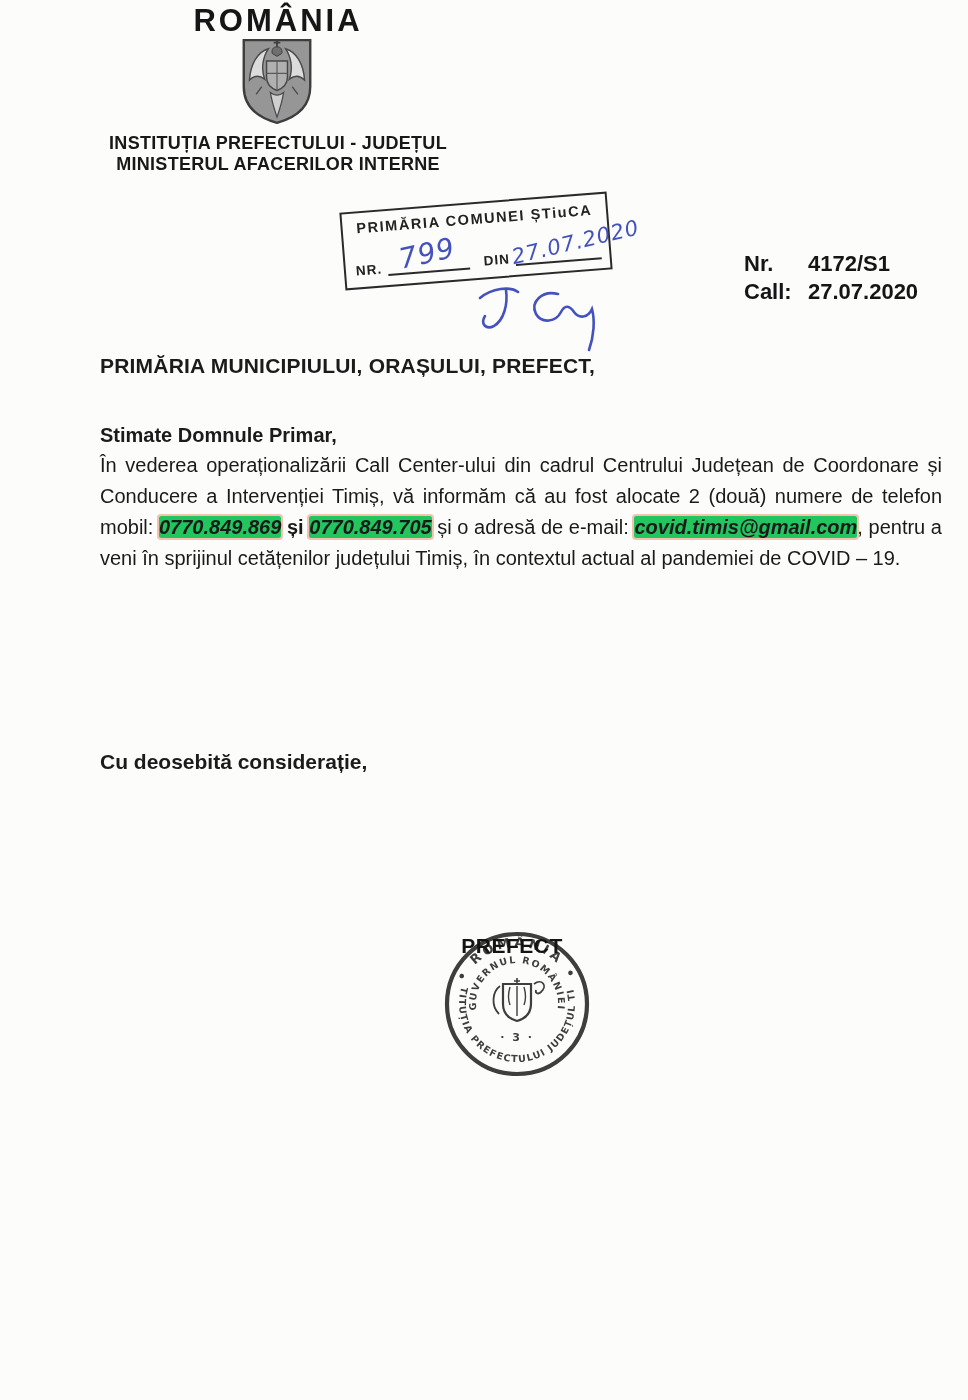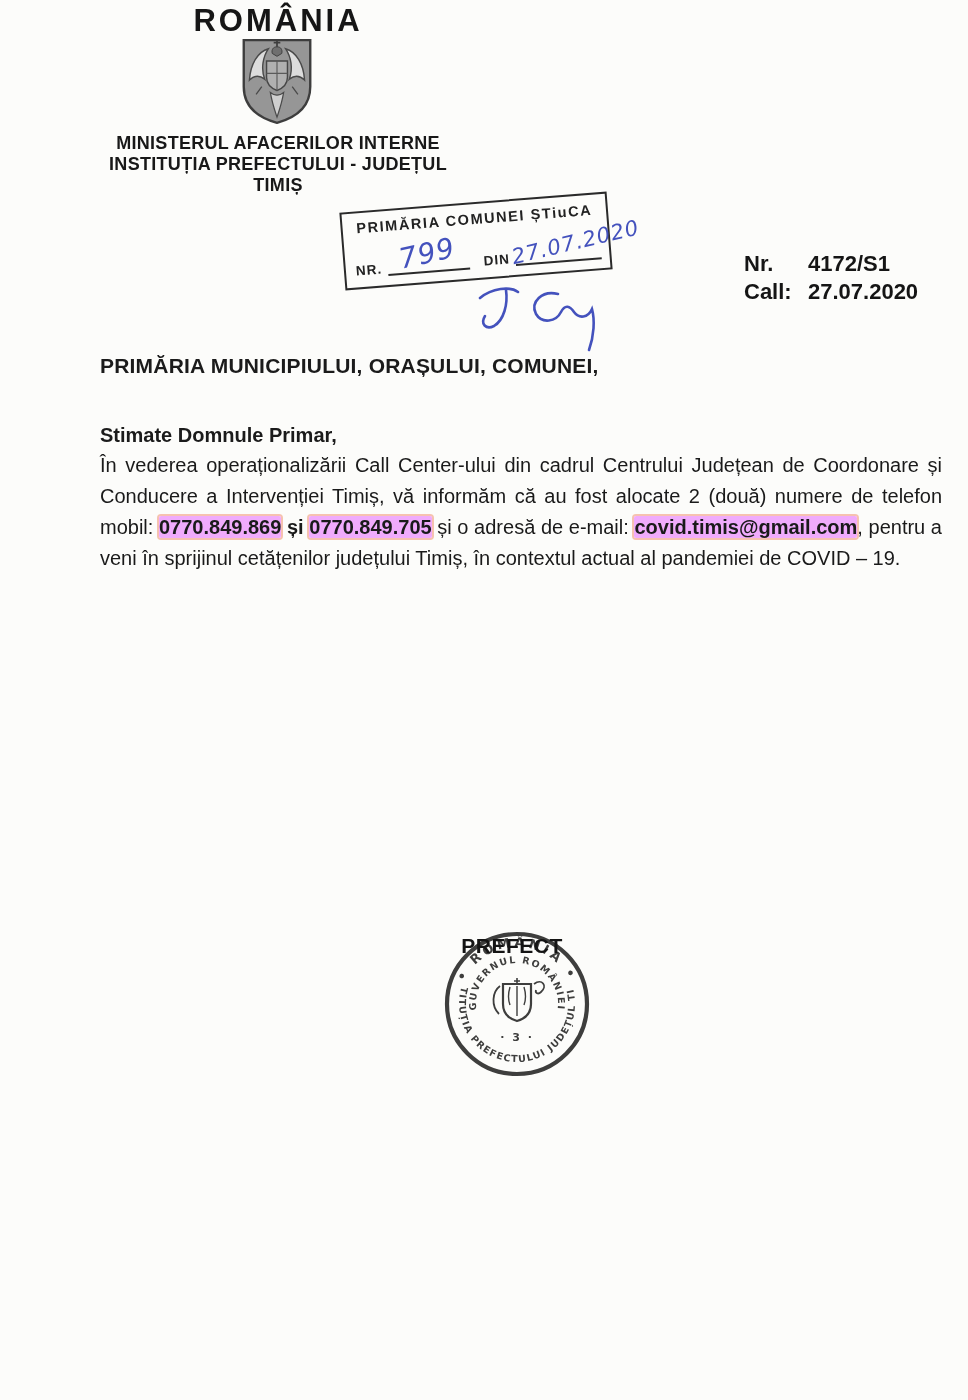--- a/index.html
+++ b/index.html
@@ -69,21 +69,21 @@
   
   .addressee { position: absolute; left: 100px; top: 354px; font-size: 21px; font-weight: bold; letter-spacing: 0.2px; }
   .salutation { position: absolute; left: 100px; top: 424px; font-size: 20px; font-weight: bold; }
   .para {
     position: absolute; left: 100px;
     font-size: 20px; line-height: 31px; text-align: justify; color: #1a1a1a;
   }
   .p1 { top: 450px; width: 842px; }
   .p2 { top: 620px; width: 816px; text-indent: 30px; }
   .b { font-weight: bold; }
-  .hl { background: #f0abfc; box-shadow: 0 0 0 2px #f6c2b0; border-radius: 2px; }
+  .hl { background: #22c55e; box-shadow: 0 0 0 2px #f6c2b0; border-radius: 2px; font-style: italic; }
   .closing { position: absolute; left: 100px; top: 750px; font-size: 21px; font-weight: bold; }
   
   .signer {
     position: absolute; left: 402px; top: 931px; width: 220px;
     text-align: center; font-size: 21px; font-weight: bold; line-height: 29px;
     letter-spacing: 0.5px; z-index: 2; color: #141414;
   }
   .round-stamp { position: absolute; left: 437px; top: 924px; width: 160px; height: 160px; z-index: 1; opacity: 0.92; }
   svg text { font-family: "DejaVu Sans", sans-serif; }
 </style>
@@ -104,23 +104,22 @@
       <path d="M 40 10 c 4 0 6 3 5 7 l -5 3 l -5 -3 c -1 -4 1 -7 5 -7 Z" fill="#6f6f6f" stroke="#3d3d3d" stroke-width="1"></path>
       <path d="M 40 2 V 10 M 36.5 5.5 H 43.5" stroke="#3d3d3d" stroke-width="1.8" fill="none"></path>
       <path d="M 29 25 H 51 V 42 C 51 50 45 54 40 56 C 35 54 29 50 29 42 Z" fill="#b0b0b0" stroke="#474747" stroke-width="1.5"></path>
       <path d="M 40 25 V 56 M 29 38 H 51" stroke="#5a5a5a" stroke-width="1.2" fill="none"></path>
       <path d="M 33 58 C 35 70 38 78 40 84 C 42 78 45 70 47 58 C 42 62 38 62 33 58 Z" fill="#cfcfcf" stroke="#4a4a4a" stroke-width="1.3"></path>
       <path d="M 24 52 l -6 8 M 56 52 l 6 8" stroke="#4a4a4a" stroke-width="1.4" fill="none"></path>
     </svg>
   </div>
 
   <div class="ministry">
+    <div>INSTITUȚIA PREFECTULUI - JUDEȚUL</div>
     <div>MINISTERUL AFACERILOR INTERNE</div>
-    <div>INSTITUȚIA PREFECTULUI - JUDEȚUL</div>
-    <div>TIMIȘ</div>
   </div>
 
   <div class="reg-stamp">
     <div class="reg-title">PRIMĂRIA COMUNEI ȘTiuCA</div>
     <div class="reg-row">
       <span>NR.</span>
       <span class="reg-underline u-nr">
         <span class="handwriting hw-nr">799</span>
       </span>
       <span class="din-label">DIN</span>
@@ -140,26 +139,27 @@
     </svg>
   </div>
 
   <div class="ref-block">
     <span>Nr.</span>
     <span>4172/S1</span>
     <span>Call:</span>
     <span>27.07.2020</span>
   </div>
 
-  <div class="addressee">PRIMĂRIA MUNICIPIULUI, ORAȘULUI, COMUNEI,</div>
+  <div class="addressee">PRIMĂRIA MUNICIPIULUI, ORAȘULUI, PREFECT,</div>
   <div class="salutation">Stimate Domnule Primar,</div>
 
   <p class="para p1"><span>În vederea operaționalizării Call Center-ului din cadrul Centrului Județean de Coordonare și Conducere a Intervenției Timiș, vă informăm că au fost alocate 2 (două) numere de telefon mobil: </span><span class="b hl">0770.849.869</span><span class="b"> și </span><span class="b hl">0770.849.705</span><span> și o adresă de e-mail: </span><span class="b hl">covid.timis@gmail.com</span><span>, pentru a veni în sprijinul cetățenilor județului Timiș, în contextul actual al pandemiei de COVID – 19.</span></p>
 
 
+  <div class="closing">Cu deosebită considerație,</div>
 
   <div class="signer">
     <div>PREFECT</div>
   </div>
 
   <div class="round-stamp">
     <svg viewBox="0 0 160 160" width="160" height="160">
       <defs>
         <path id="topArc" d="M 23.9 89.9 A 57 57 0 1 1 136.1 89.9" fill="none"></path>
         <path id="bottomArc" d="M 25.5 60.2 A 58 58 0 1 0 134.5 60.2" fill="none"></path>

